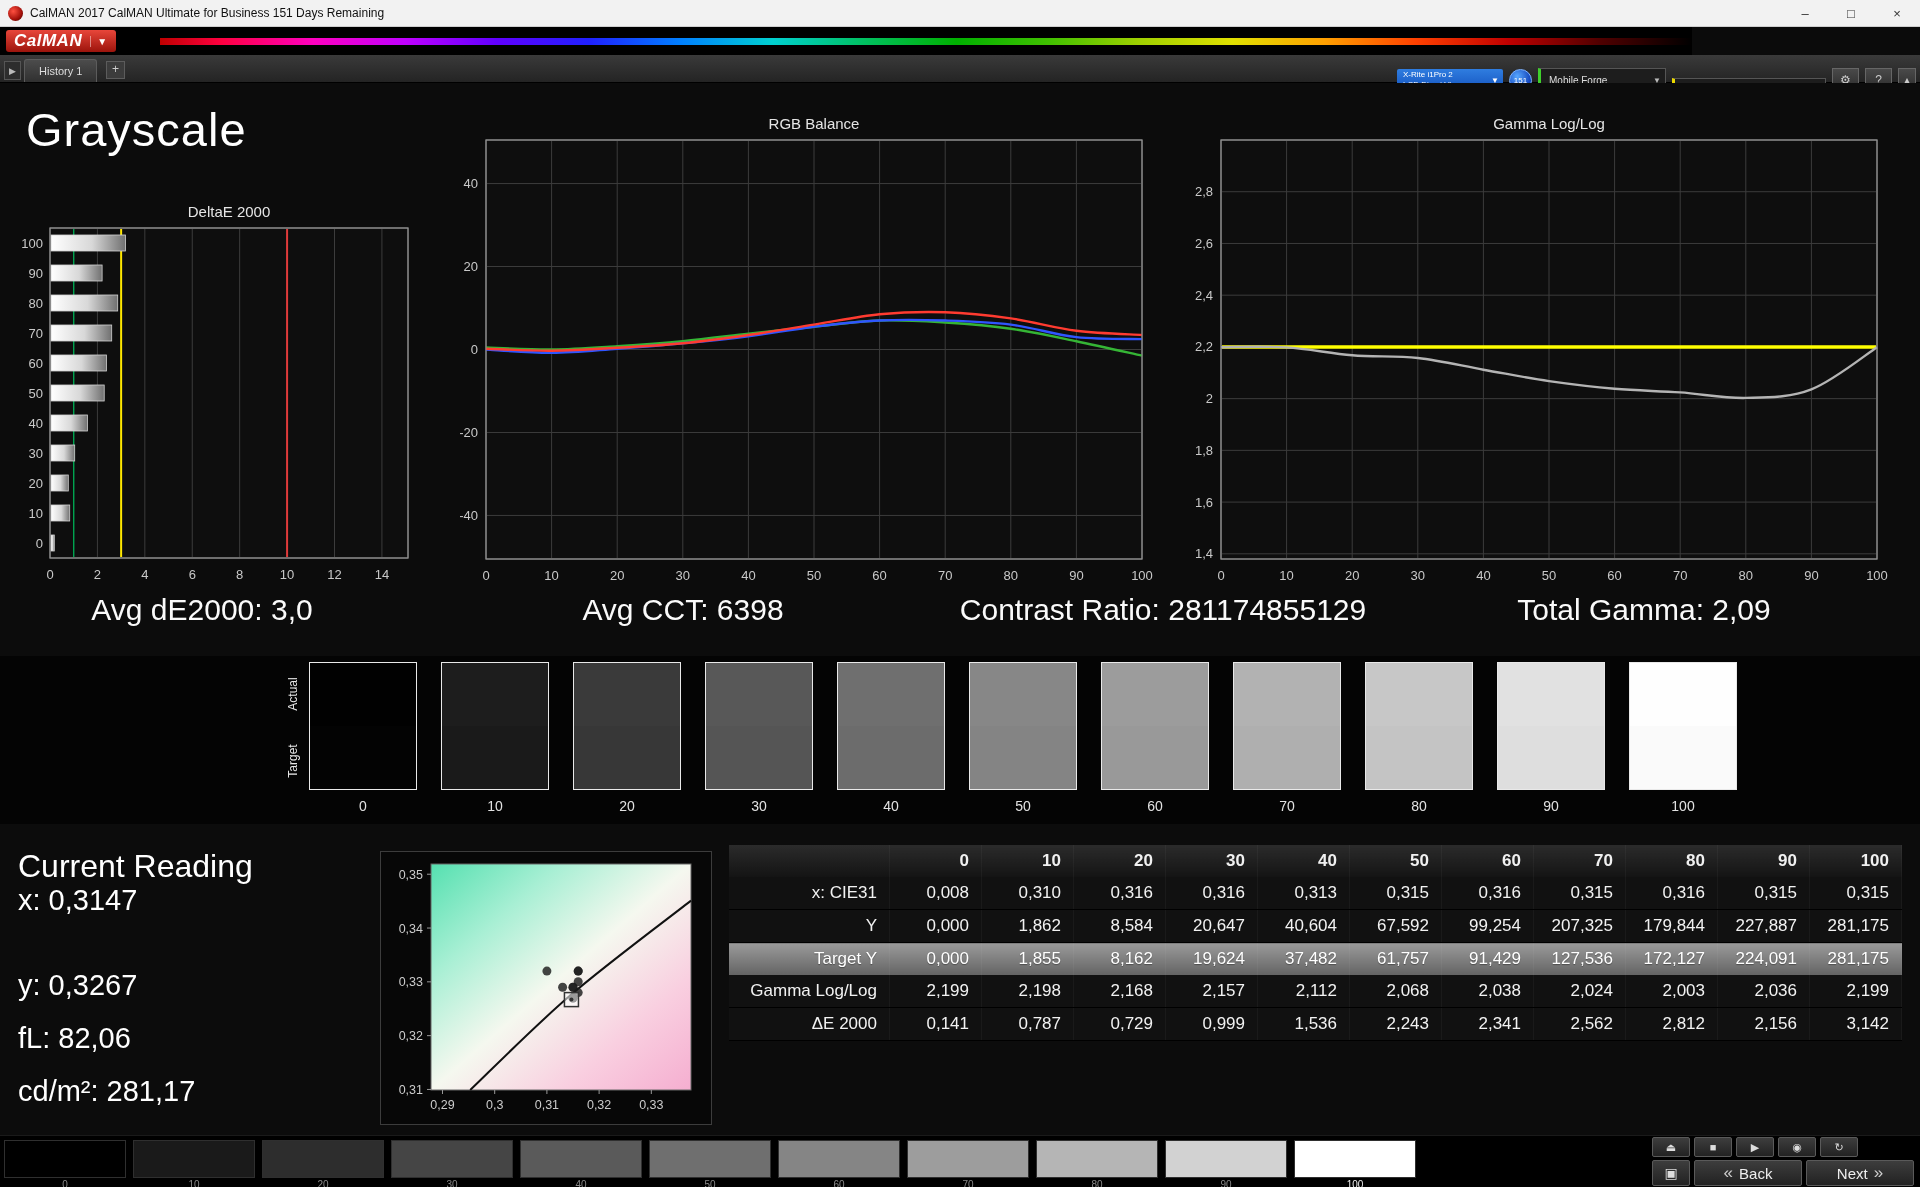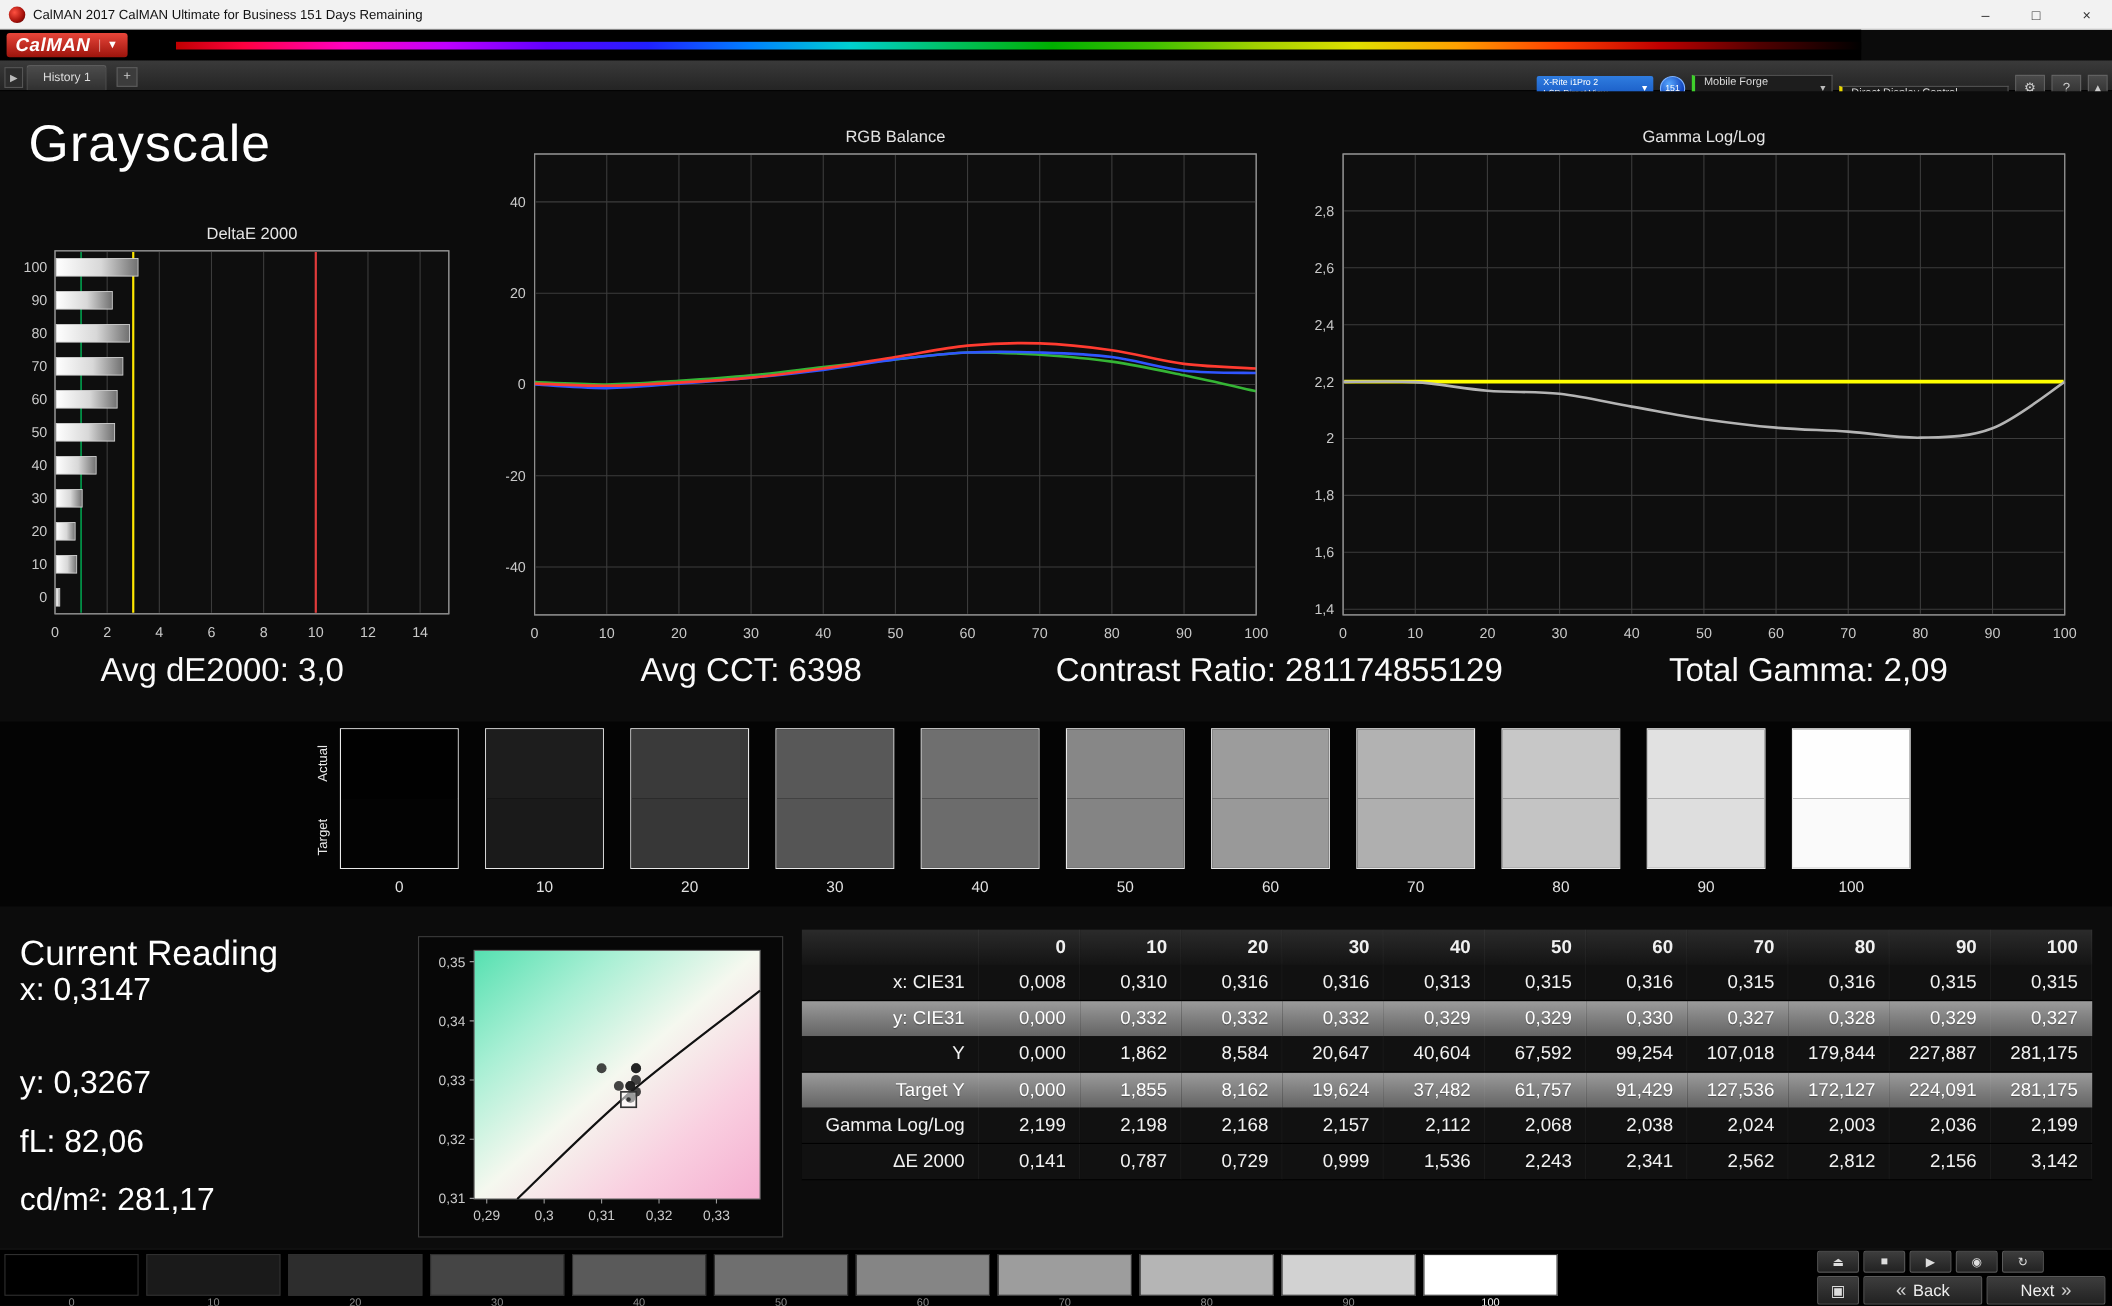--- a/index.html
+++ b/index.html
@@ -42,21 +42,21 @@
     border:1px solid #5c5c5c;color:#ccc;font-size:12px;line-height:14px;text-align:center;}
   .device-bar{position:absolute;right:4px;top:3px;display:flex;align-items:center;gap:6px;}
   .meter-btn{width:86px;height:22px;background:linear-gradient(#2f7de0,#1453be);border-radius:2px;
     color:#fff;font-size:8px;line-height:1.25;display:flex;flex-direction:column;justify-content:center;
     padding:0 14px 0 6px;position:relative;box-sizing:content-box;}
   .dd-caret{position:absolute;right:4px;top:7px;font-size:8px;color:#fff;}
   .badge-circle{width:21px;height:21px;border-radius:50%;color:#fff;font-size:8px;
     background:radial-gradient(circle at 35% 30%, #57a7ff, #0f3fb8 70%);
     display:flex;align-items:center;justify-content:center;border:1px solid #7db2ff;}
   .dd{height:22px;background:#1d1d1d;border:1px solid #555;color:#ddd;font-size:10px;
-    display:flex;align-items:flex-start;padding:0 16px 0 8px;position:relative;}
+    display:flex;align-items:center;padding:0 16px 0 8px;position:relative;}
   .dd .dd-caret{color:#bbb;}
   .dd.green{border-left:3px solid #3fd02c;}
   .dd.yellow{border-left:3px solid #ead800;margin-top:20px;}
   .icon-btn{width:25px;height:22px;background:linear-gradient(#4a4a4a,#2a2a2a);border:1px solid #666;
     color:#ccc;font-size:12px;display:flex;align-items:center;justify-content:center;}
   
   .content-bg{position:absolute;left:0;top:83px;width:1920px;height:1104px;background:#0c0c0c;}
   .page-title{position:absolute;left:26px;top:102px;font-size:47px;color:#fff;letter-spacing:1px;}
   svg text{font-family:"Liberation Sans",sans-serif;}
   .ct{font-size:15px;fill:#e5e5e5;}
@@ -434,44 +434,30 @@
         <td>0,316</td>
         <td>0,316</td>
         <td>0,313</td>
         <td>0,315</td>
         <td>0,316</td>
         <td>0,315</td>
         <td>0,316</td>
         <td>0,315</td>
         <td>0,315</td>
       </tr>
-      <tr class="lightrow">
-          <td class="lbl">y: CIE31</td>
-        <td>0,000</td>
-        <td>0,332</td>
-        <td>0,332</td>
-        <td>0,332</td>
-        <td>0,329</td>
-        <td>0,329</td>
-        <td>0,330</td>
-        <td>0,327</td>
-        <td>0,328</td>
-        <td>0,329</td>
-        <td>0,327</td>
-      </tr>
       <tr class="darkrow">
           <td class="lbl">Y</td>
         <td>0,000</td>
         <td>1,862</td>
         <td>8,584</td>
         <td>20,647</td>
         <td>40,604</td>
         <td>67,592</td>
         <td>99,254</td>
-        <td>107,018</td>
+        <td>207,325</td>
         <td>179,844</td>
         <td>227,887</td>
         <td>281,175</td>
       </tr>
       <tr class="lightrow">
           <td class="lbl">Target Y</td>
         <td>0,000</td>
         <td>1,855</td>
         <td>8,162</td>
         <td>19,624</td>

